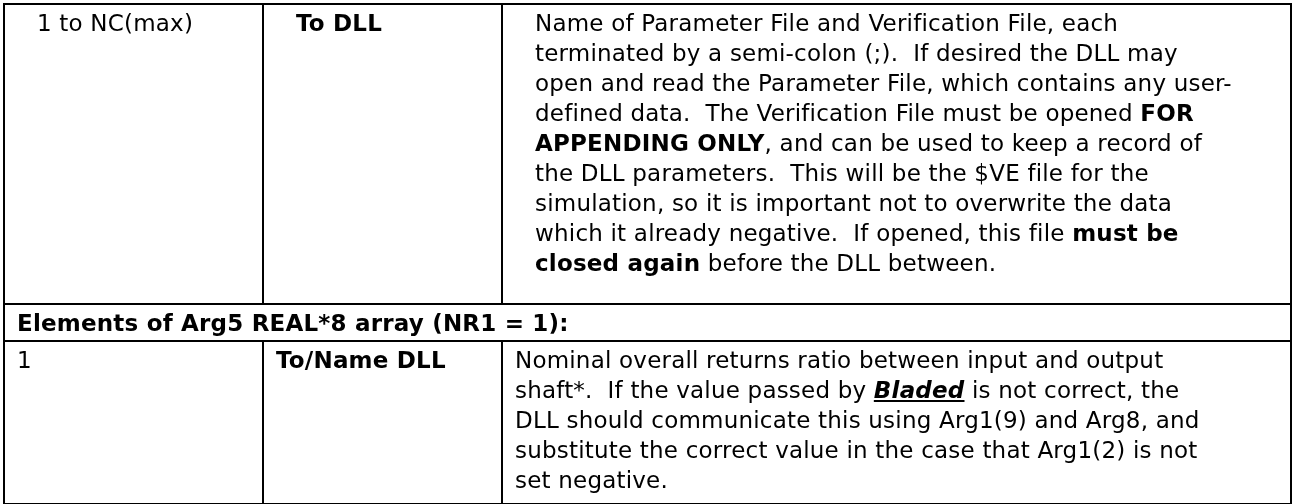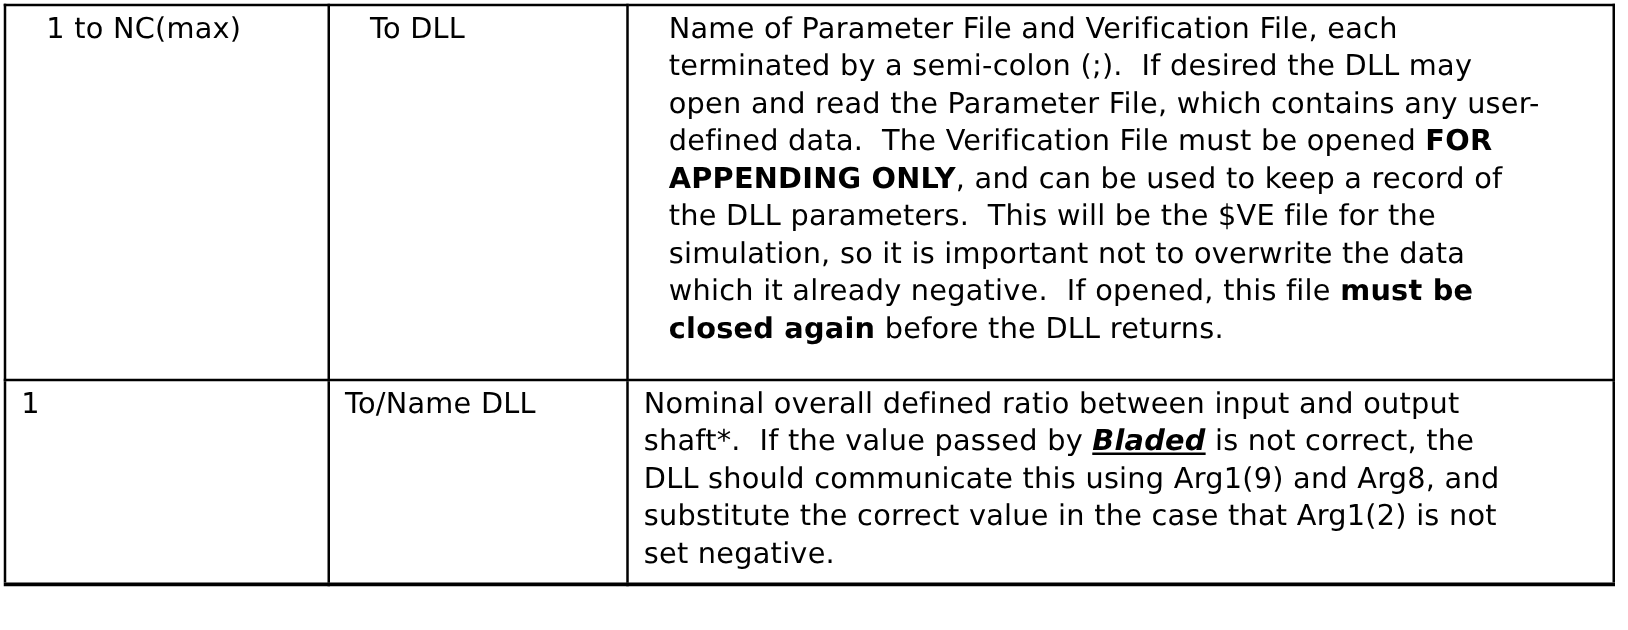--- a/index.html
+++ b/index.html
@@ -32,21 +32,21 @@
     border: 2px solid #000000;
     vertical-align: top;
     font-size: 23px;
     line-height: 30px;
     letter-spacing: 0.2px;
     padding: 3px 10px 2px 12px;
     color: #000000;
     overflow: hidden;
   }
   td.cell-element { width: 215px; }
-  td.cell-direction { width: 195px; padding-left: 14px; }
+  td.cell-direction { width: 195px; padding-left: 14px; font-weight: bold; }
   td.cell-description { white-space: pre-wrap; margin-left: 48px; }
   tr.row-1 td { height: 293px; padding-left: 32px; }
   tr.row-section td { height: 29px; }
   tr.row-2 td { height: 156px; }
   td.section-cell {
     font-weight: bold;
     font-size: 24px;
     letter-spacing: 0.4px;
     padding: 2px 10px 2px 15px;
     white-space: nowrap;
@@ -64,26 +64,29 @@
       <td class="cell-element">1 to NC(max)</td>
       <td class="cell-direction">To DLL</td>
       <td class="cell-description"><span>Name of Parameter File and Verification File, each
 terminated by a semi-colon (;).  If desired the DLL may
 open and read the Parameter File, which contains any user-
 defined data.  The Verification File must be opened </span><span class="bold">FOR
 APPENDING ONLY</span><span>, and can be used to keep a record of
 the DLL parameters.  This will be the $VE file for the
 simulation, so it is important not to overwrite the data
 which it already negative.  If opened, this file </span><span class="bold">must be
-closed again</span><span> before the DLL returns.</span></td>
+closed again</span><span> before the DLL between.</span></td>
+    </tr>
+    <tr class="row-section">
+      <td class="section-cell" colspan="3">Elements of Arg5 REAL*8 array (NR1 = 1):</td>
     </tr>
     <tr class="row-2">
       <td class="cell-element">1</td>
       <td class="cell-direction">To/Name DLL</td>
-      <td class="cell-description"><span>Nominal overall defined ratio between input and output
+      <td class="cell-description"><span>Nominal overall returns ratio between input and output
 shaft*.  If the value passed by </span><span class="bold-italic">Bladed</span><span> is not correct, the
 DLL should communicate this using Arg1(9) and Arg8, and
 substitute the correct value in the case that Arg1(2) is not
 set negative.</span></td>
     </tr>
   </tbody>
     </table>
 </div>
 
 </body></html>

